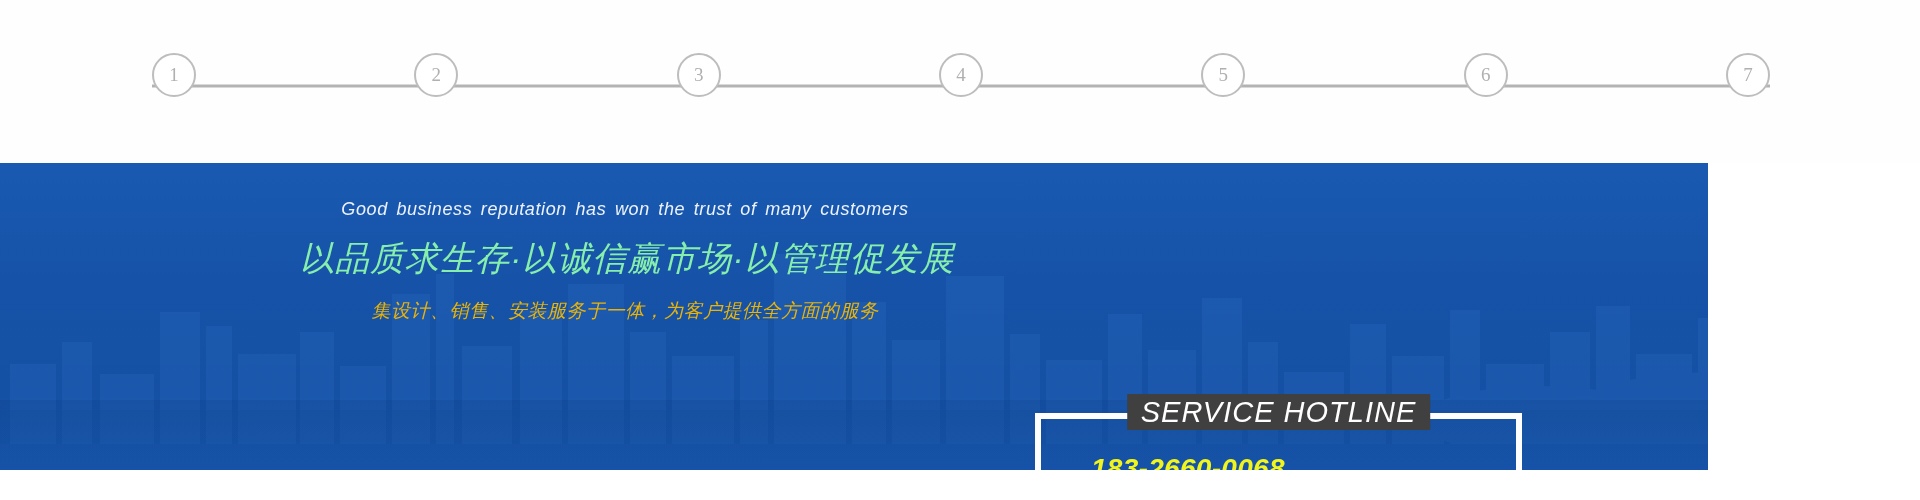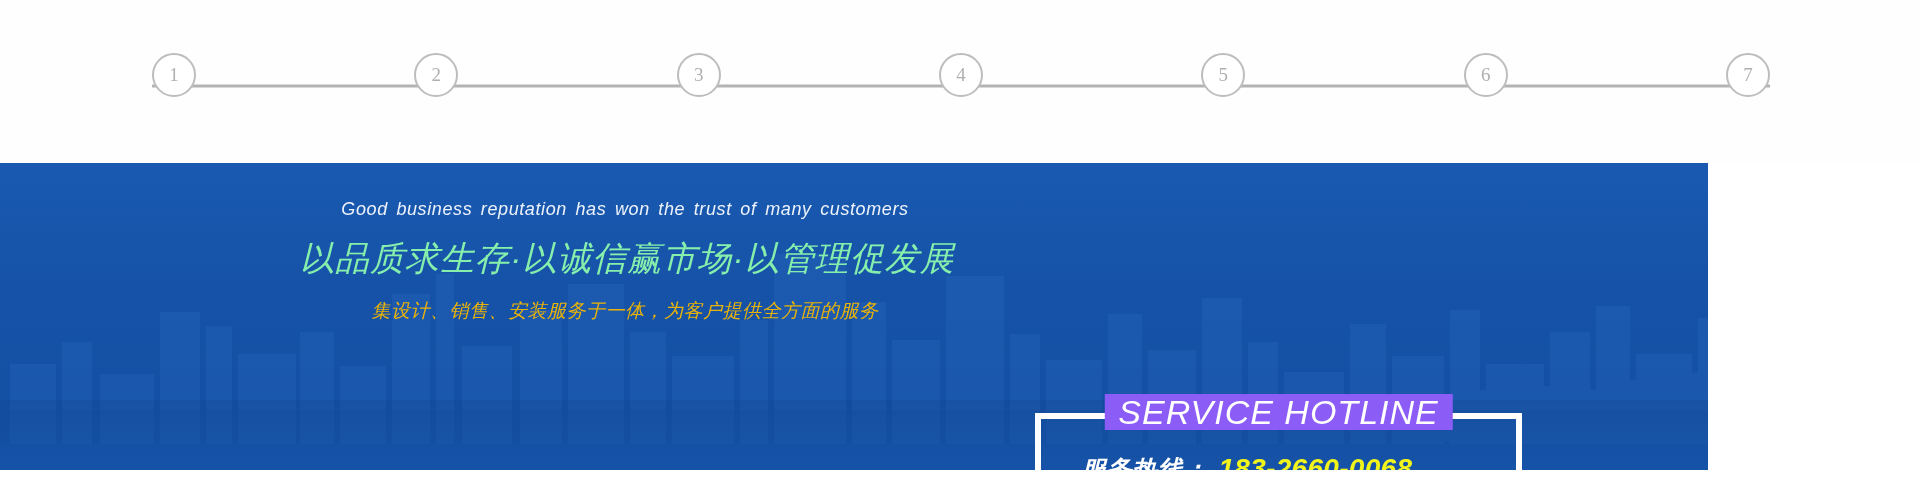--- a/index.html
+++ b/index.html
@@ -150,24 +150,24 @@
   .hotline-frame {
     position: absolute;
     inset: 0;
     border: 6px solid #ffffff;
   }
   .hotline-title {
     position: absolute;
     left: 50%;
     top: -19px;
     transform: translateX(-50%);
-    background: #8b5cf6;
+    background: #404040;
     padding: 0 14px;
     color: #ffffff;
-    font-size: 34px;
+    font-size: 29px;
     letter-spacing: 1px;
     white-space: nowrap;
     line-height: 36px;
   }
   .hotline-body {
     position: absolute;
     left: 0;
     top: 40px;
     width: 100%;
     padding-left: 46px;
@@ -283,21 +283,20 @@
       <div class="slogan-en">Good business reputation has won the trust of many customers</div>
       <div class="slogan-cn">以品质求生存·以诚信赢市场·以管理促发展</div>
       <div class="slogan-sub">集设计、销售、安装服务于一体，为客户提供全方面的服务</div>
     </div>
 
     <div class="hotline">
       <div class="hotline-frame"></div>
       <div class="hotline-title">SERVICE  HOTLINE</div>
       <div class="hotline-body">
         <div class="hotline-row">
-          <span class="hotline-label">服务热线：</span>
           <span class="hotline-number">183-2660-0068</span>
         </div>
 
       </div>
     </div>
 
   </div>
 </div>
 
 </body></html>

